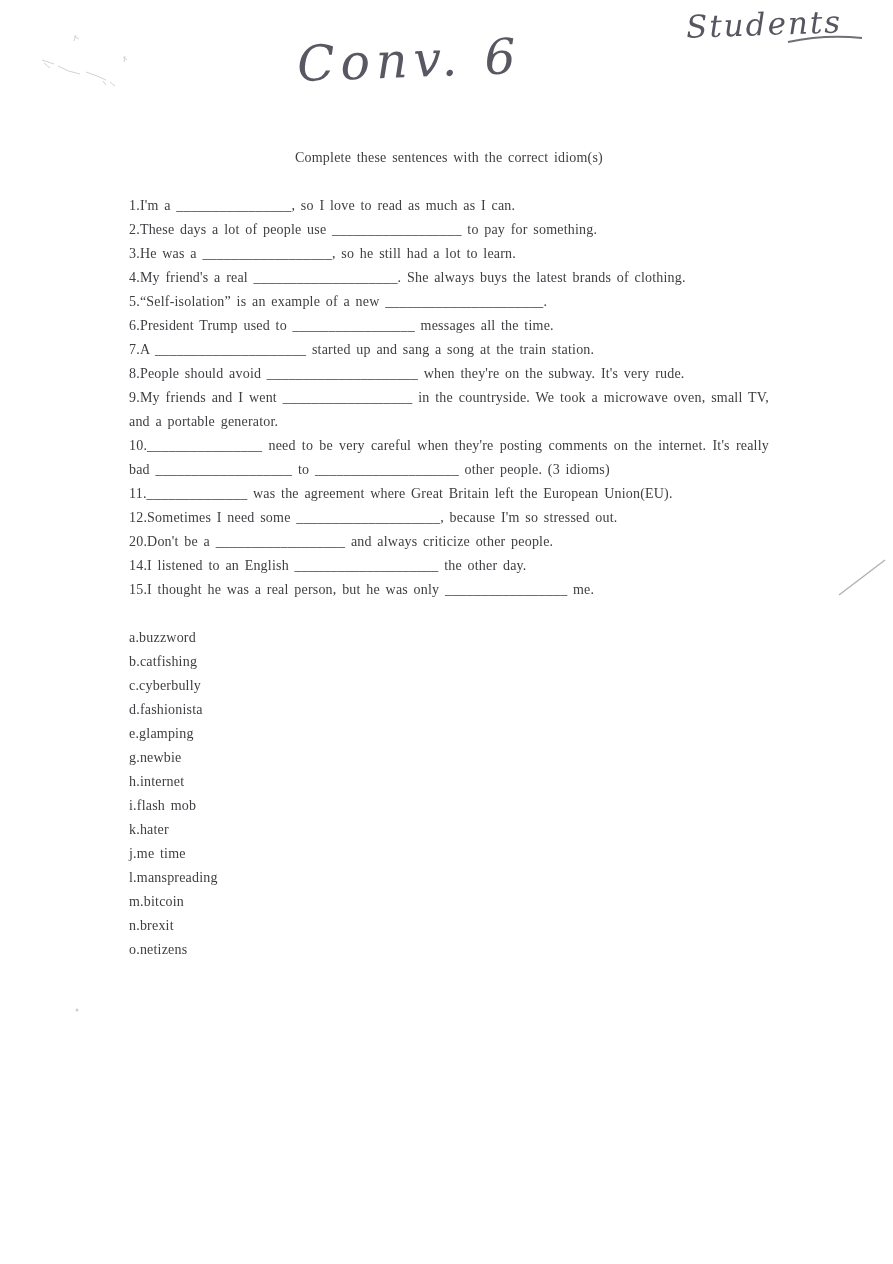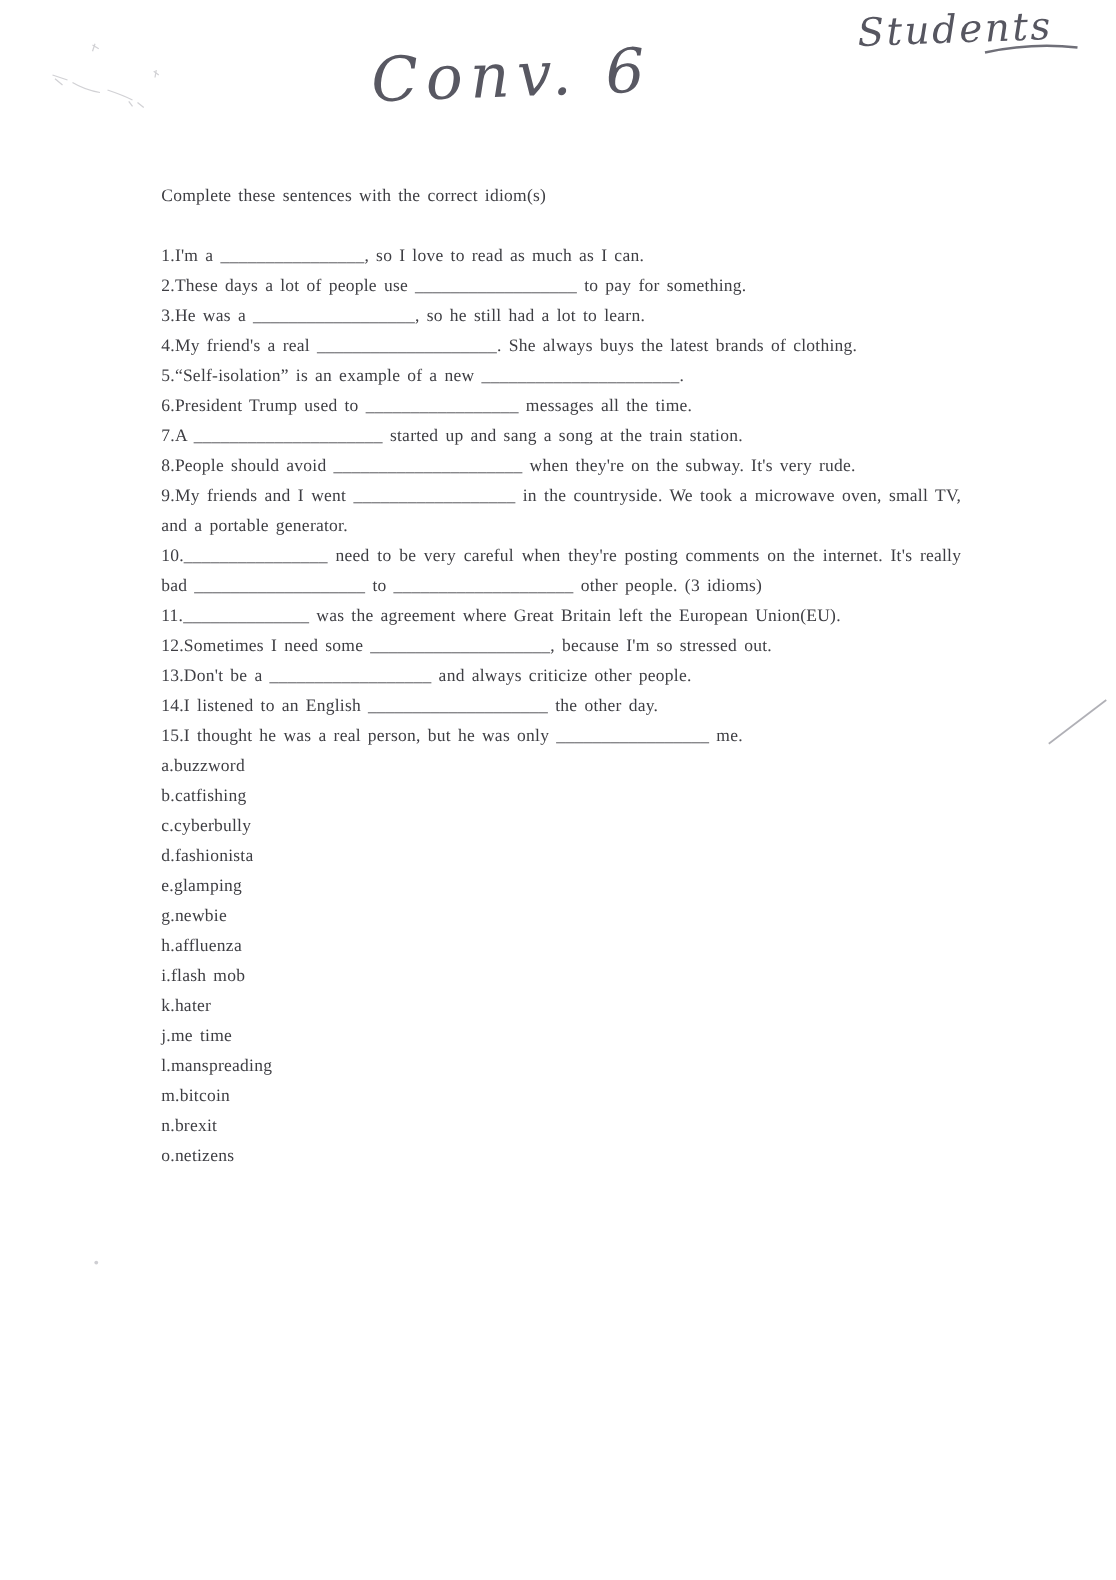--- a/index.html
+++ b/index.html
@@ -16,26 +16,26 @@
   .content {
     position: absolute;
     left: 129px;
     top: 146px;
     width: 640px;
     font-size: 14px;
     line-height: 24px;
     letter-spacing: 0.2px;
     word-spacing: 0.14em;
   }
-  .instruction { margin: 0 0 24px 0; }
+  .instruction { margin: 0 0 24px 0; text-align: center; }
   .sentence-list p {
     margin: 0;
     text-align: justify;
   }
-  .word-bank { }
+  .word-bank { margin-top: 24px; }
   .word-bank div { height: 24px; }
 
   
   .hw-title {
     position: absolute;
     left: 297px;
     top: 32px;
     font-family: "DejaVu Serif", serif;
     font-style: italic;
     font-size: 49px;
@@ -99,33 +99,33 @@
       <p>3.He was a __________________, so he still had a lot to learn.</p>
       <p>4.My friend's a real ____________________. She always buys the latest brands of clothing.</p>
       <p>5.“Self-isolation” is an example of a new ______________________.</p>
       <p>6.President Trump used to _________________ messages all the time.</p>
       <p>7.A _____________________ started up and sang a song at the train station.</p>
       <p>8.People should avoid _____________________ when they're on the subway. It's very rude.</p>
       <p>9.My friends and I went __________________ in the countryside. We took a microwave oven, small TV, and a portable generator.</p>
       <p>10.________________ need to be very careful when they're posting comments on the internet. It's really bad ___________________ to ____________________ other people. (3 idioms)</p>
       <p>11.______________ was the agreement where Great Britain left the European Union(EU).</p>
       <p>12.Sometimes I need some ____________________, because I'm so stressed out.</p>
-      <p>13.Don't be a __________________ and always criticize other people.</p>
+      <p>20.Don't be a __________________ and always criticize other people.</p>
       <p>14.I listened to an English ____________________ the other day.</p>
       <p>15.I thought he was a real person, but he was only _________________ me.</p>
     </div>
 
     <div class="word-bank">
       <div>a.buzzword</div>
       <div>b.catfishing</div>
       <div>c.cyberbully</div>
       <div>d.fashionista</div>
       <div>e.glamping</div>
       <div>g.newbie</div>
-      <div>h.affluenza</div>
+      <div>h.internet</div>
       <div>i.flash mob</div>
       <div>k.hater</div>
       <div>j.me time</div>
       <div>l.manspreading</div>
       <div>m.bitcoin</div>
       <div>n.brexit</div>
       <div>o.netizens</div>
     </div>
 
   </div>

